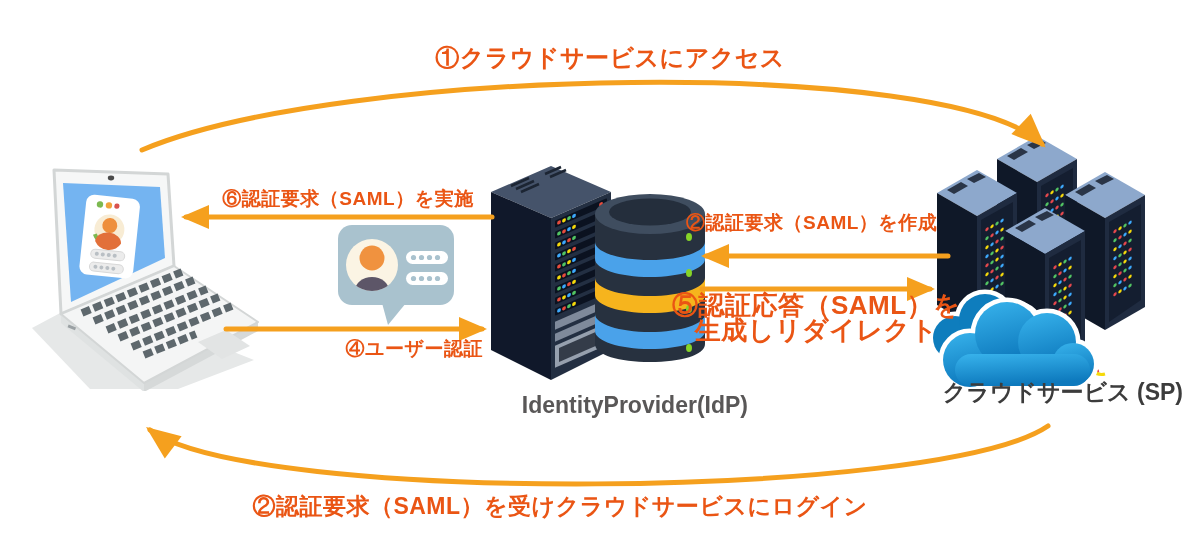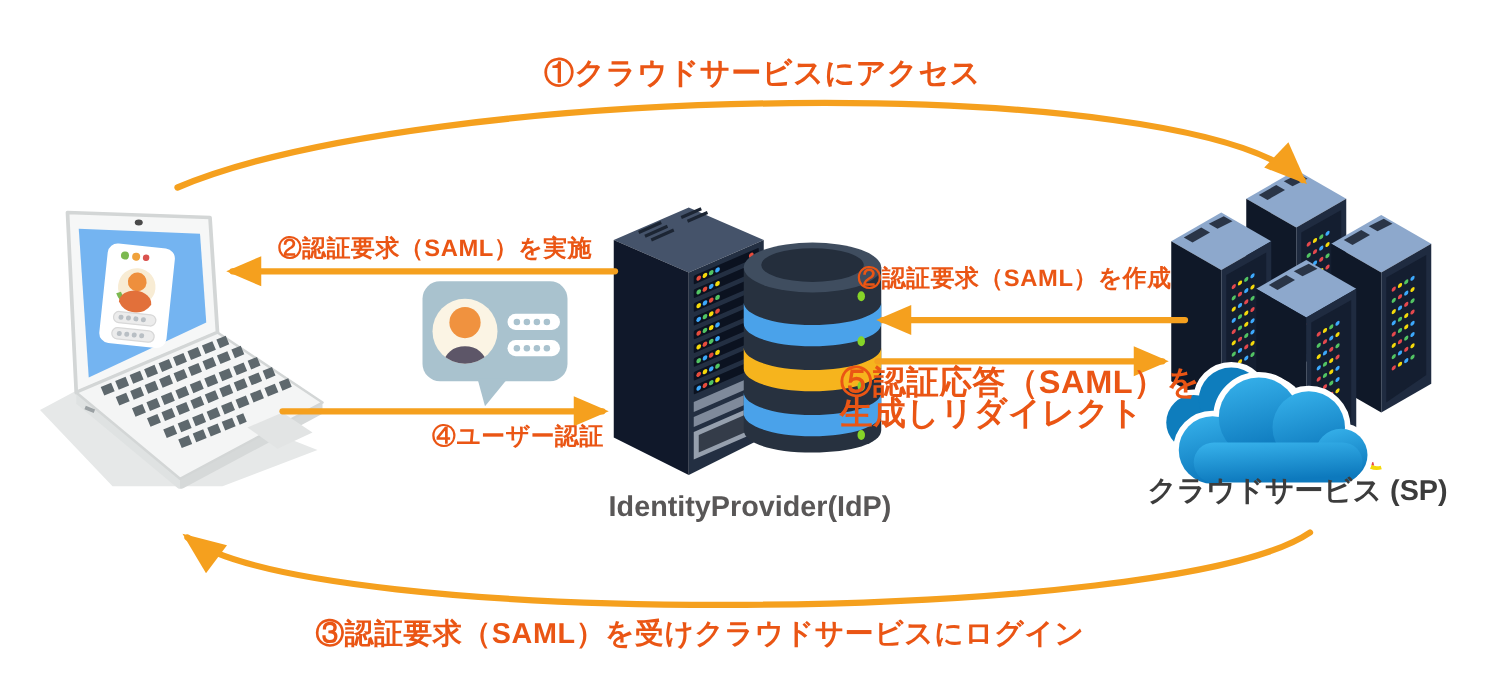--- a/index.html
+++ b/index.html
@@ -13,23 +13,23 @@
   .ah{fill:var(--arrow);}
   .step{
     position:absolute;color:var(--step-text);font-weight:bold;letter-spacing:0.5px;
     white-space:nowrap;
   }
   .s1{left:410px;top:42px;width:400px;text-align:center;font-size:24px;}
   .s3{left:198px;top:186px;width:300px;text-align:center;font-size:19px;}
   .s4{left:223px;top:336px;width:260px;text-align:right;font-size:19px;}
   .s2{left:686px;top:210px;width:272px;font-size:19px;}
   .s5{left:672px;top:293px;font-size:26px;line-height:25px;text-align:left;}
-  .s5 .l2{}
+  .s5 .l2{text-align:center;}
   .s6{left:220px;top:491px;width:680px;text-align:center;font-size:23px;}
-  .node-label{position:absolute;font-weight:bold;white-space:nowrap;text-align:center;}
+  .node-label{position:absolute;font-weight:bold;white-space:nowrap;text-align:right;}
   .idp-label{left:452px;top:392px;width:296px;font-size:23px;color:var(--idp-label-color);}
   .sp-label{left:893px;top:377px;width:290px;font-size:23px;color:var(--sp-label-color);}
 </style>
 </head>
 <body>
 
 <div class="canvas">
 
   <svg class="art" style="left:30px;top:156px;width:230px;height:235px" viewBox="0 0 230 235">
     <polygon points="2,172 62,140 224,204 148,233 60,233" fill="#e6e8e8"></polygon>
@@ -307,24 +307,24 @@
     <path class="arrow" d="M142,150 C340,66 950,56 1042,144" marker-end="url(#ahBig)"></path>
     <path class="arrow" d="M948,256 L706,256" marker-end="url(#ah)"></path>
     <path class="arrow" d="M492,217 L186,217" marker-end="url(#ah)"></path>
     <path class="arrow" d="M226,329 L482,329" marker-end="url(#ah)"></path>
     <path class="arrow" d="M702,289 L930,289" marker-end="url(#ah)"></path>
     <path class="arrow" d="M1048,426 C940,500 250,505 150,430" marker-end="url(#ahBig)"></path>
   </svg>
 
   <div class="step s1">①クラウドサービスにアクセス</div>
   <div class="step s2">②認証要求（SAML）を作成</div>
-  <div class="step s3">②認証要求（SAML）を実施</div>
+  <div class="step s3">⑥認証要求（SAML）を実施</div>
   <div class="step s4">④ユーザー認証</div>
   <div class="step s5">
     <div class="l1">⑤認証応答（SAML）を</div>
     <div class="l2">生成しリダイレクト</div>
   </div>
-  <div class="step s6">③認証要求（SAML）を受けクラウドサービスにログイン</div>
+  <div class="step s6">②認証要求（SAML）を受けクラウドサービスにログイン</div>
 
   <div class="node-label idp-label">IdentityProvider(IdP)</div>
   <div class="node-label sp-label">クラウドサービス (SP)</div>
 
 </div>
 
 </body></html>

